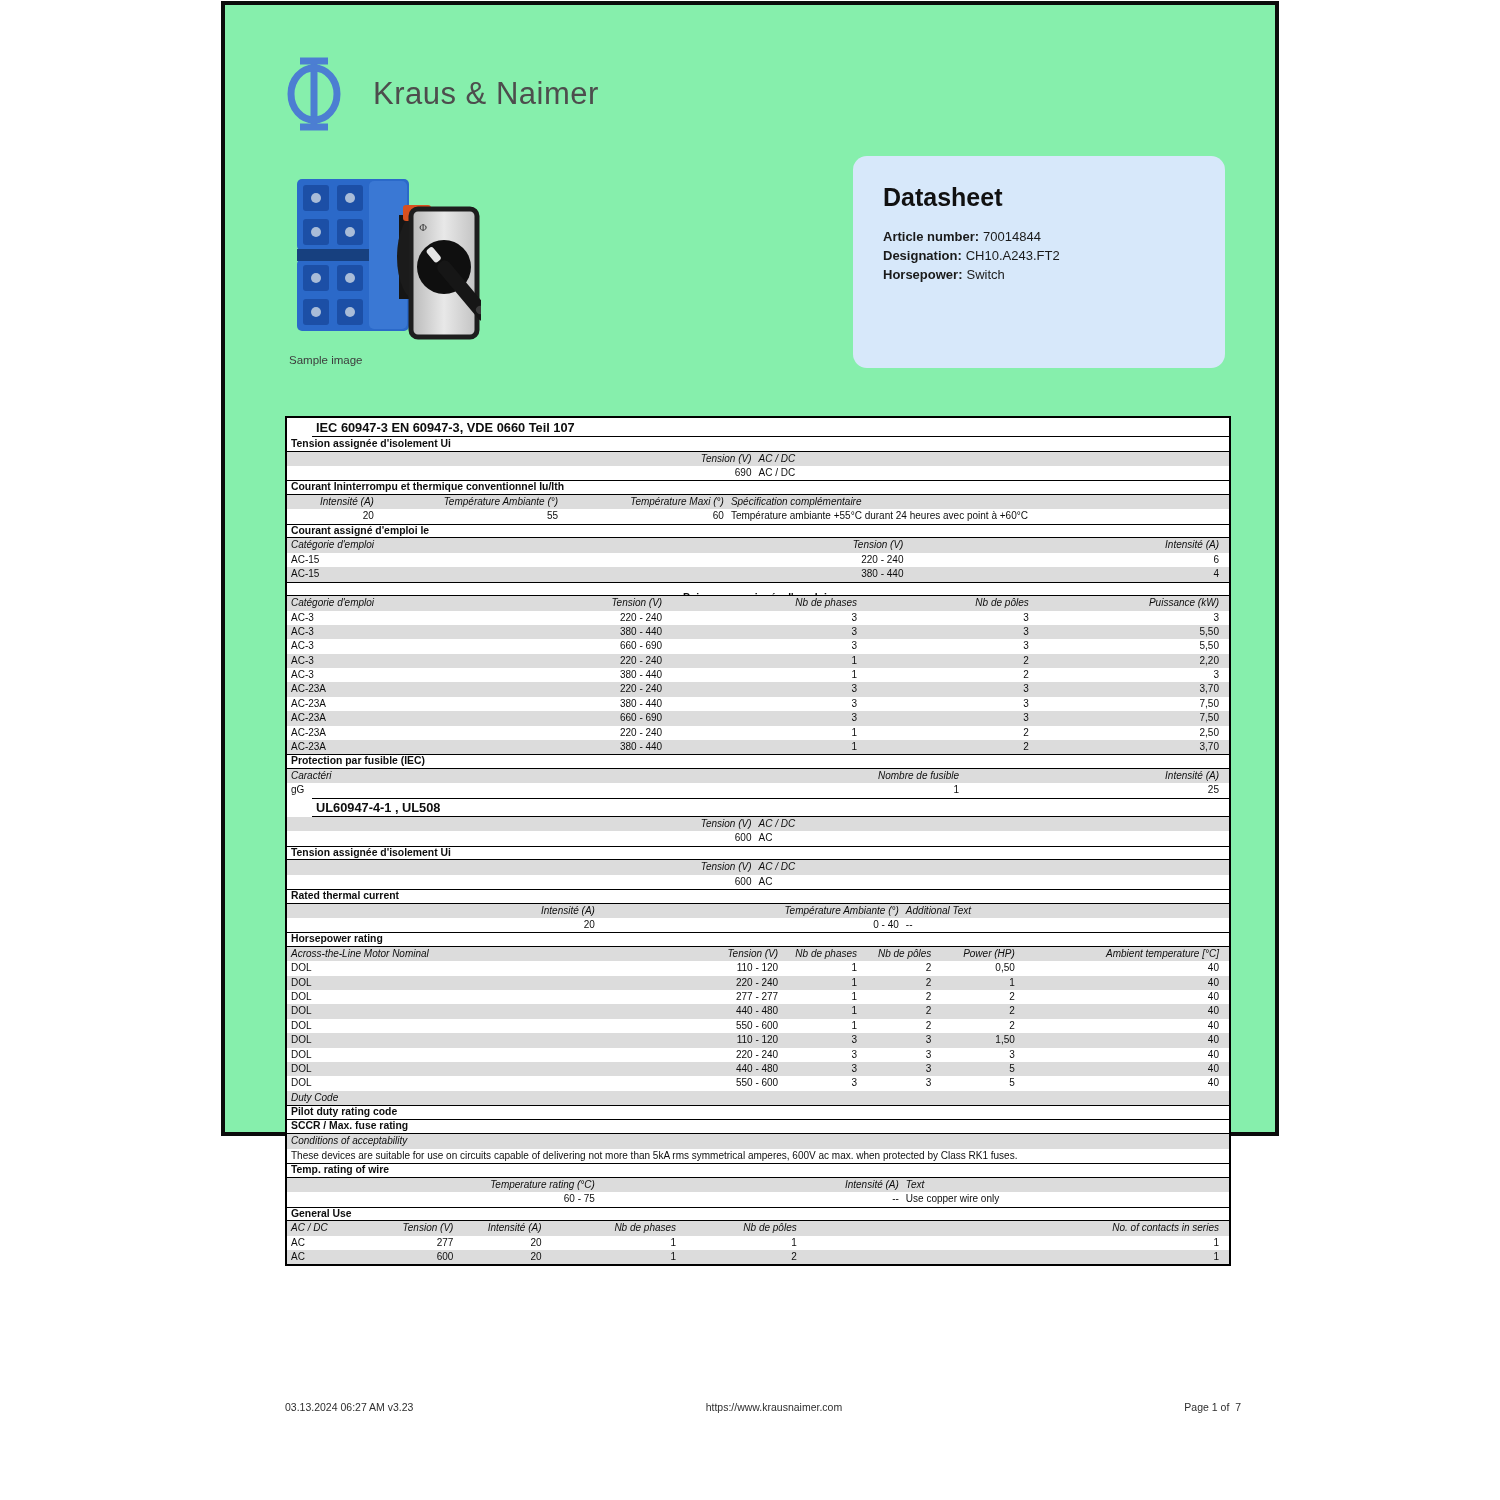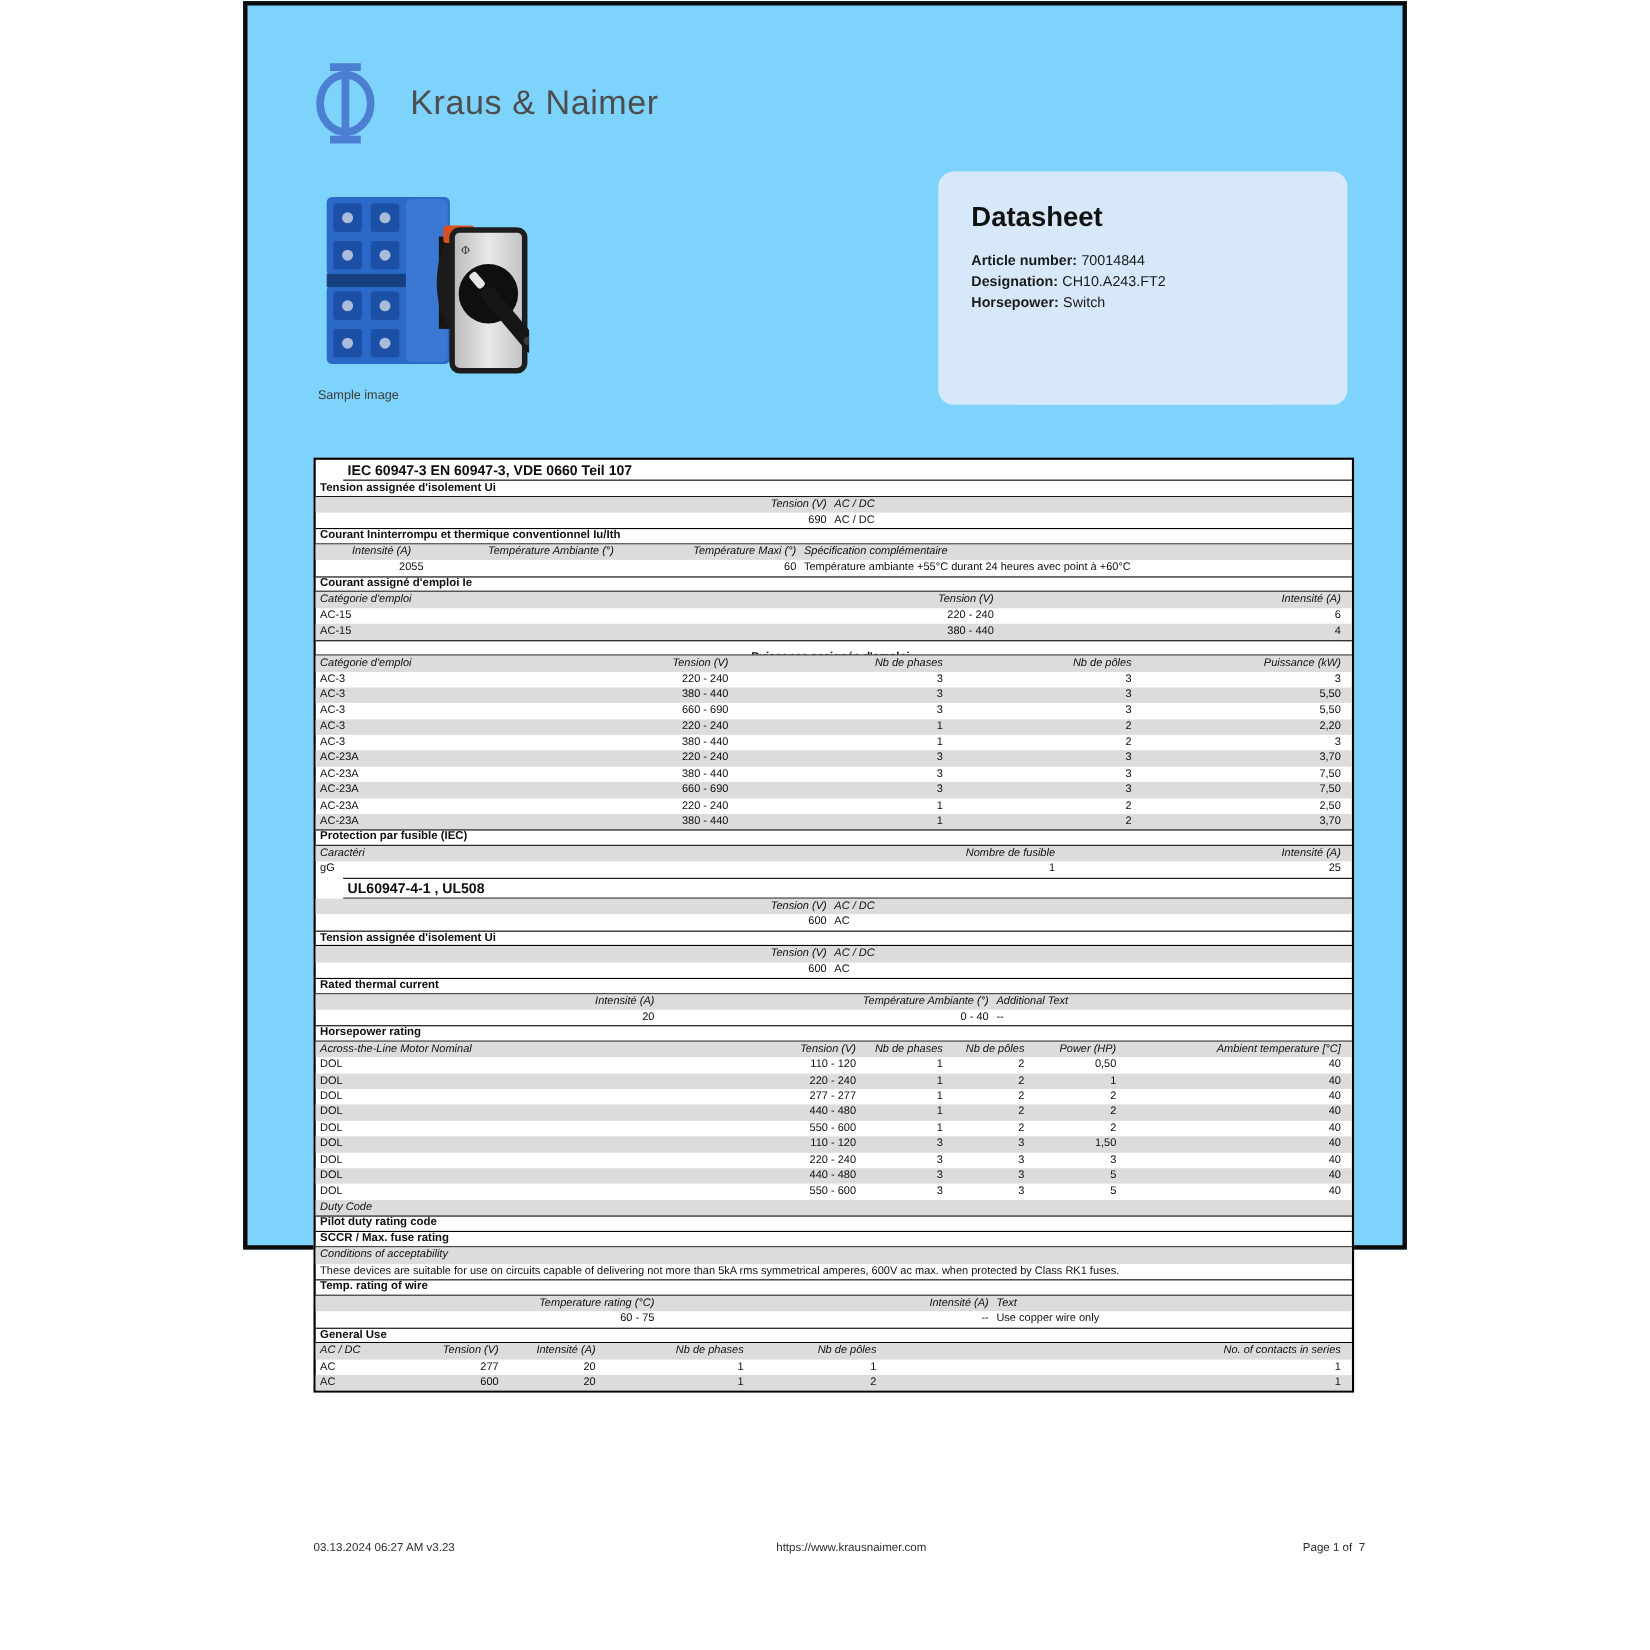--- a/index.html
+++ b/index.html
@@ -1,17 +1,17 @@
 <!DOCTYPE html>
 <html><head>
 <meta charset="utf-8">
 <style>
   html,body{margin:0;padding:0;background:#ffffff;width:1500px;height:1500px;position:relative;
             font-family:"Liberation Sans", sans-serif; -webkit-font-smoothing:antialiased;}
-  .page{position:absolute;left:221px;top:1px;width:1058px;height:1135px;background:#7dd3fc;
+  .page{position:absolute;left:221px;top:1px;width:1058px;height:1135px;background:#86efac;
         border:4px solid #0b0b0b;box-sizing:border-box;}
   
   .logo-row{position:absolute;left:60px;top:50px;display:flex;align-items:center;}
   .phi-svg{display:block;}
   .brand-text{margin-left:30px;font-size:31px;font-weight:400;color:#4d4d4d;letter-spacing:0.5px;}
   
   .product-img{position:absolute;left:64px;top:162px;}
   .caption{position:absolute;left:64px;top:349px;font-size:11.5px;color:#3c3c3c;}
   
   .infobox{position:absolute;left:628px;top:151px;width:372px;height:212px;background:#d7e8fa;
@@ -141,21 +141,21 @@
         <div class="tcell" style="width: 100%; text-align: left;">Courant Ininterrompu et thermique conventionnel Iu/Ith</div>
       </div>
       <div class="trow head">
         <div class="tcell" style="width: 9%; text-align: right;">Intensité (A)</div>
         <div class="tcell" style="width: 20%; text-align: right;">Température Ambiante (°)</div>
         <div class="tcell" style="width: 18%; text-align: right;">Température Maxi (°)</div>
         <div class="tcell" style="width: 53%; text-align: left; padding-left: 7px;">Spécification complémentaire</div>
       </div>
       <div class="trow data">
         <div class="tcell" style="width: 9%; text-align: right;">20</div>
-        <div class="tcell" style="width: 20%; text-align: left;">55</div>
+        <div class="tcell" style="width: 20%; text-align: right;">55</div>
         <div class="tcell" style="width: 18%; text-align: right;">60</div>
         <div class="tcell" style="width: 53%; text-align: left; padding-left: 7px;">Température ambiante +55°C durant 24 heures avec point à +60°C</div>
       </div>
       <div class="trow section">
         <div class="tcell" style="width: 100%; text-align: left;">Courant assigné d'emploi Ie</div>
       </div>
       <div class="trow head">
         <div class="tcell" style="width: 40%; text-align: left;">Catégorie d'emploi</div>
         <div class="tcell" style="width: 26%; text-align: right;">Tension (V)</div>
         <div class="tcell" style="width: 34%; text-align: right;">Intensité (A)</div>

